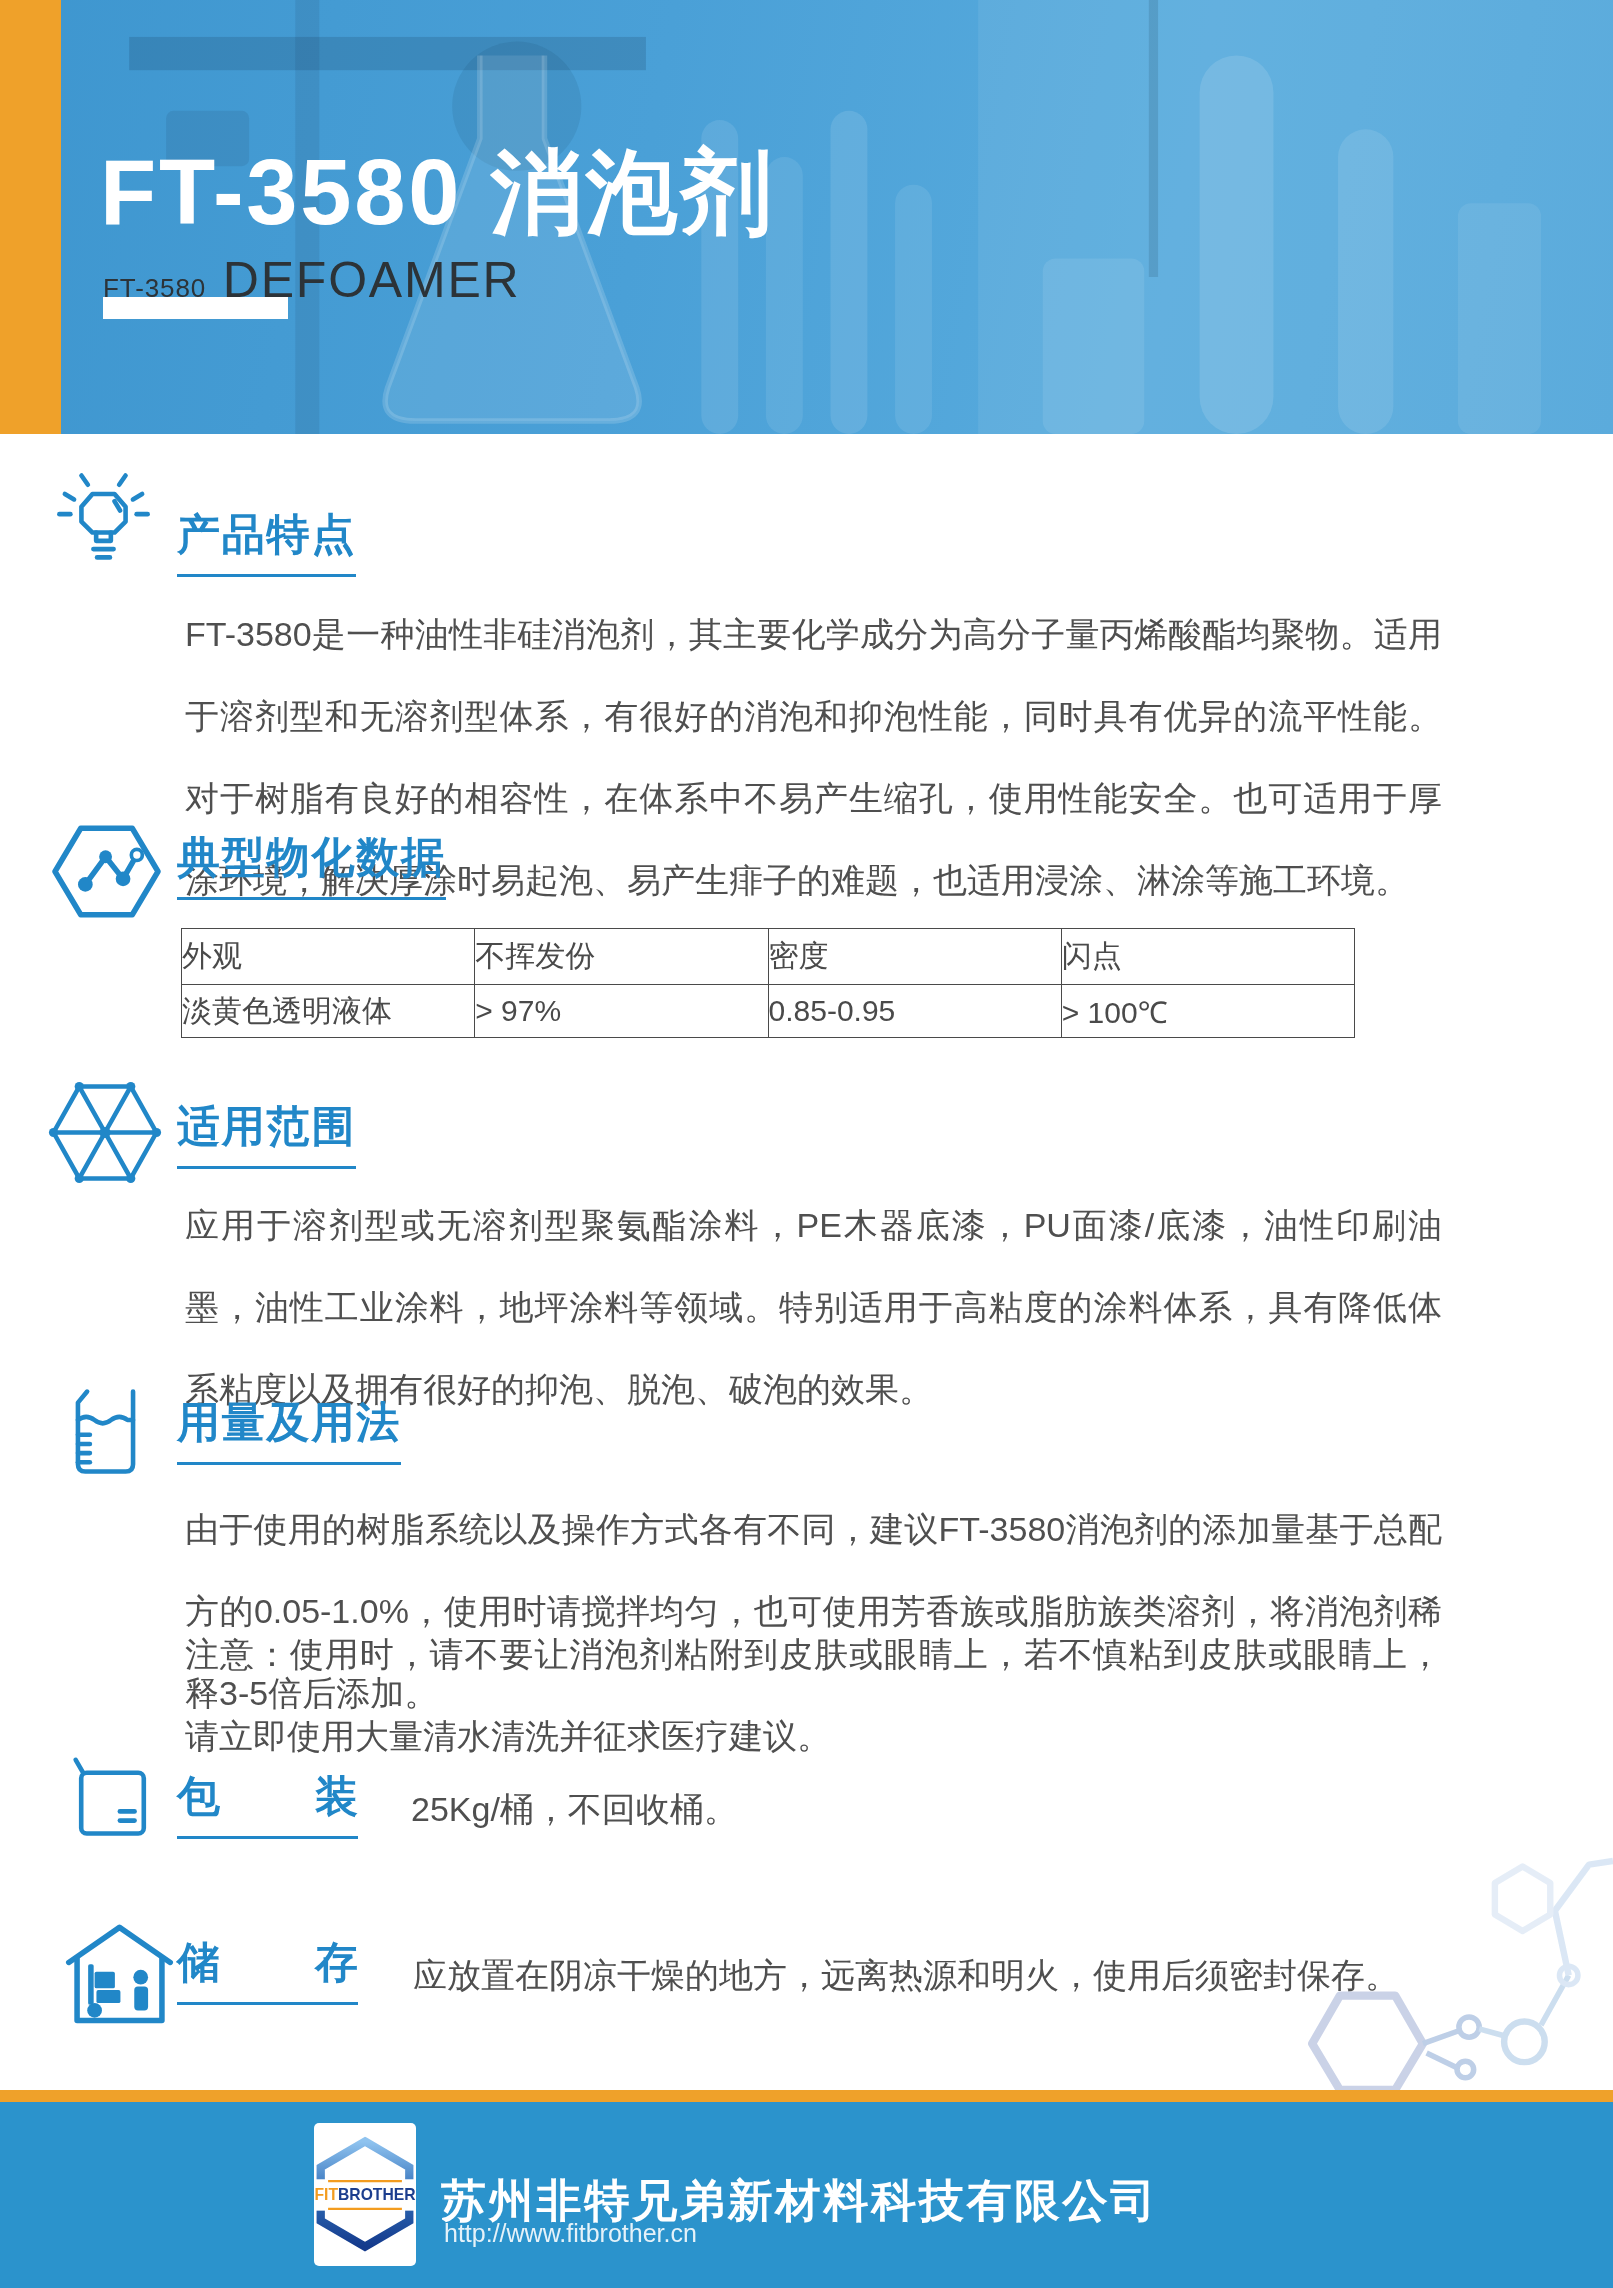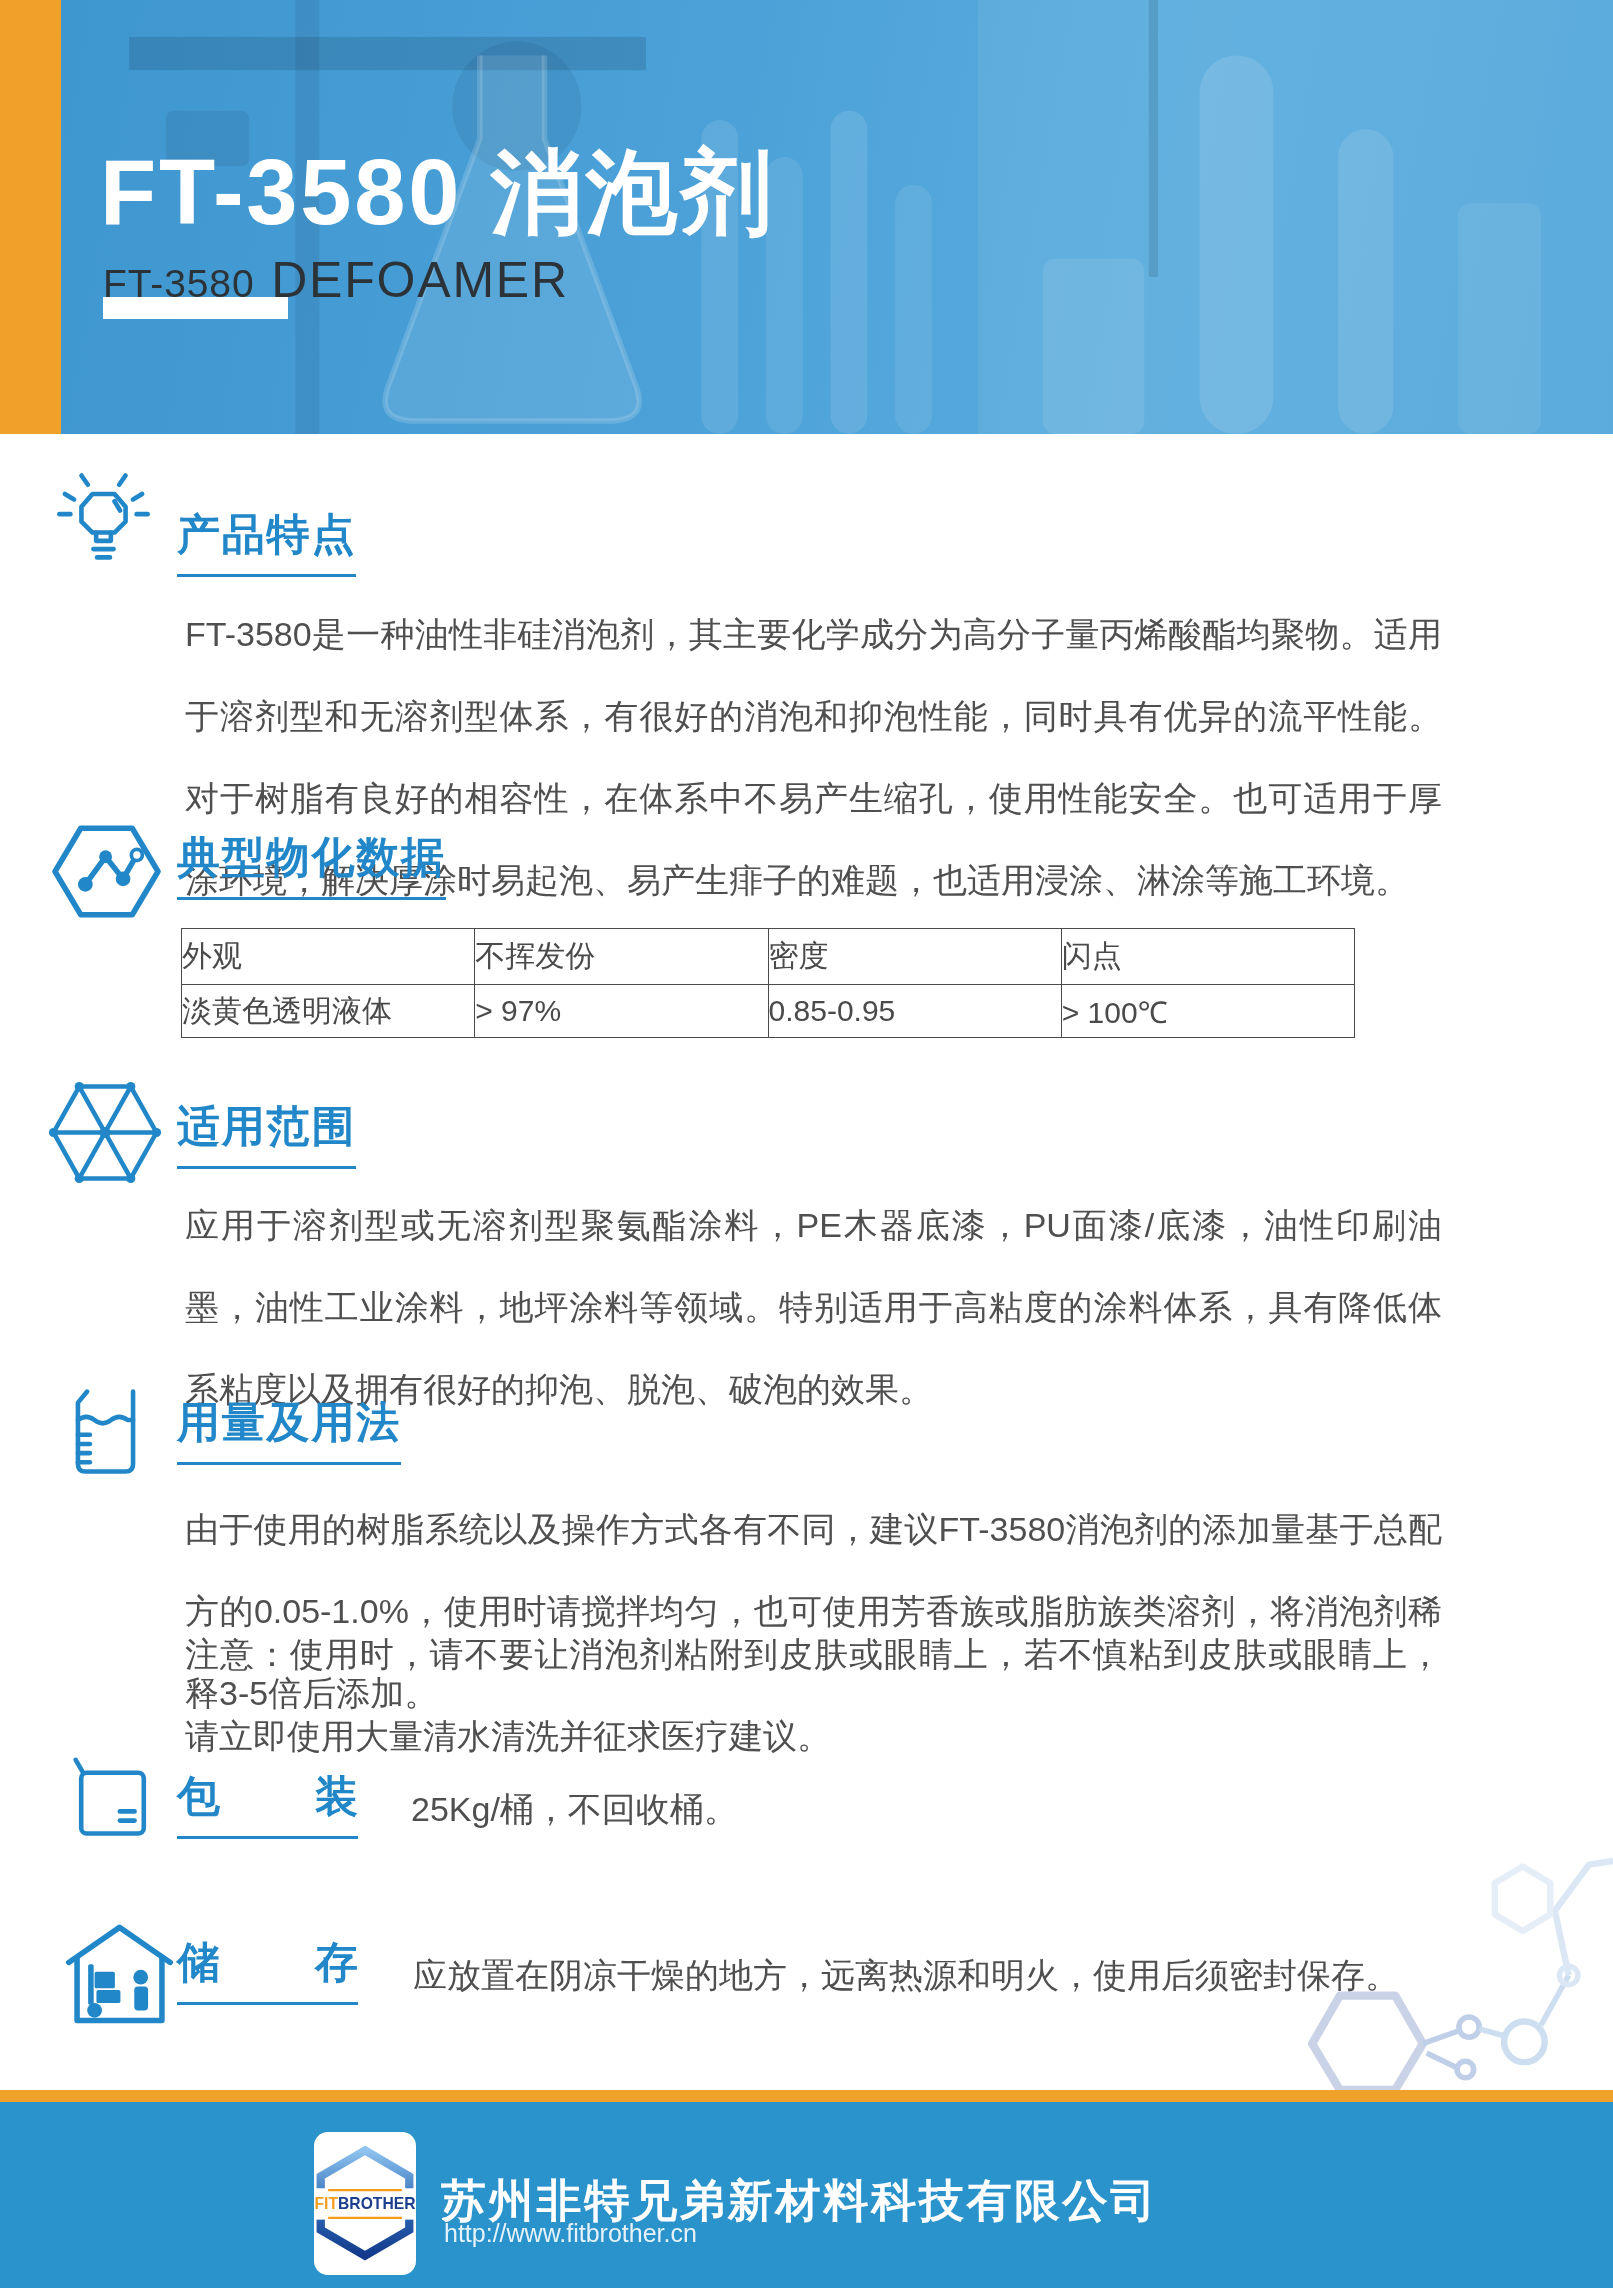--- a/index.html
+++ b/index.html
@@ -10,21 +10,21 @@
     -webkit-font-smoothing:antialiased;
   }
   
   .banner { position:absolute; left:0; top:0; width:1613px; height:434px;
     background:linear-gradient(100deg,#3e96cf 0%,#4aa0d7 40%,#58abdd 72%,#4fa5da 100%); }
   .banner svg.art { position:absolute; left:0; top:0; }
   .stripe { position:absolute; left:0; top:0; width:61px; height:434px; background:#efa12a; }
   .page-title { position:absolute; left:100px; top:131px; font-size:92px; font-weight:bold;
     color:#ffffff; letter-spacing:2.8px; white-space:nowrap; }
   .subtitle { position:absolute; left:103px; top:251px; color:#2c3338; white-space:nowrap; }
-  .subtitle .model { font-size:39px; letter-spacing:0.9px; }
+  .subtitle .model { font-size:26px; letter-spacing:0.9px; }
   .subtitle .name  { font-size:50px; margin-left:16.6px; letter-spacing:1.8px; }
   .title-bar { position:absolute; left:103px; top:297px; width:185px; height:22px; background:#ffffff; }
 
   
   .sec-icon { position:absolute; }
   .sec-head { position:absolute; margin:0; font-size:43px; font-weight:bold; color:#2187c8;
     padding-bottom:10px; border-bottom:3.7px solid #2187c8; white-space:nowrap; letter-spacing:1.8px; }
   .sec-head.spread { width:181px; display:flex; justify-content:space-between; letter-spacing:0; }
   .body-text { position:absolute; margin:0; font-size:34px; line-height:82px; color:#4f4f4f;
     text-align:justify; }
@@ -35,21 +35,21 @@
     border-collapse:collapse; table-layout:fixed; }
   table.phys td { border:1.8px solid #4a4a4a; vertical-align:middle;
     font-size:30px; color:#4a4a4a; padding:0; }
   table.phys tr.hdr td { height:55px; }
   table.phys tr.val td { height:52px; }
 
   
   .orange-strip { position:absolute; left:0; top:2090px; width:1613px; height:12px; background:#efa12a; }
   .footer { position:absolute; left:0; top:2102px; width:1613px; height:186px; background:#2b93cc; }
   .logo-box { position:absolute; left:314px; top:2123px; width:102px; height:143px;
-    background:#ffffff; border-radius:14px;margin-top:9px; }
+    background:#ffffff; border-radius:5px; }
   .company { position:absolute; left:441px; top:2171px; font-size:45px; font-weight:bold;
     color:#ffffff; letter-spacing:2.8px; white-space:nowrap; }
   .site-url { position:absolute; left:444px; top:2219px; font-size:25px; color:rgba(255,255,255,0.88);
     text-decoration:none; white-space:nowrap; }
   .watermark { position:absolute; left:1135px; top:1846px; }
 </style>
 </head>
 <body>
 
 <div class="page">

